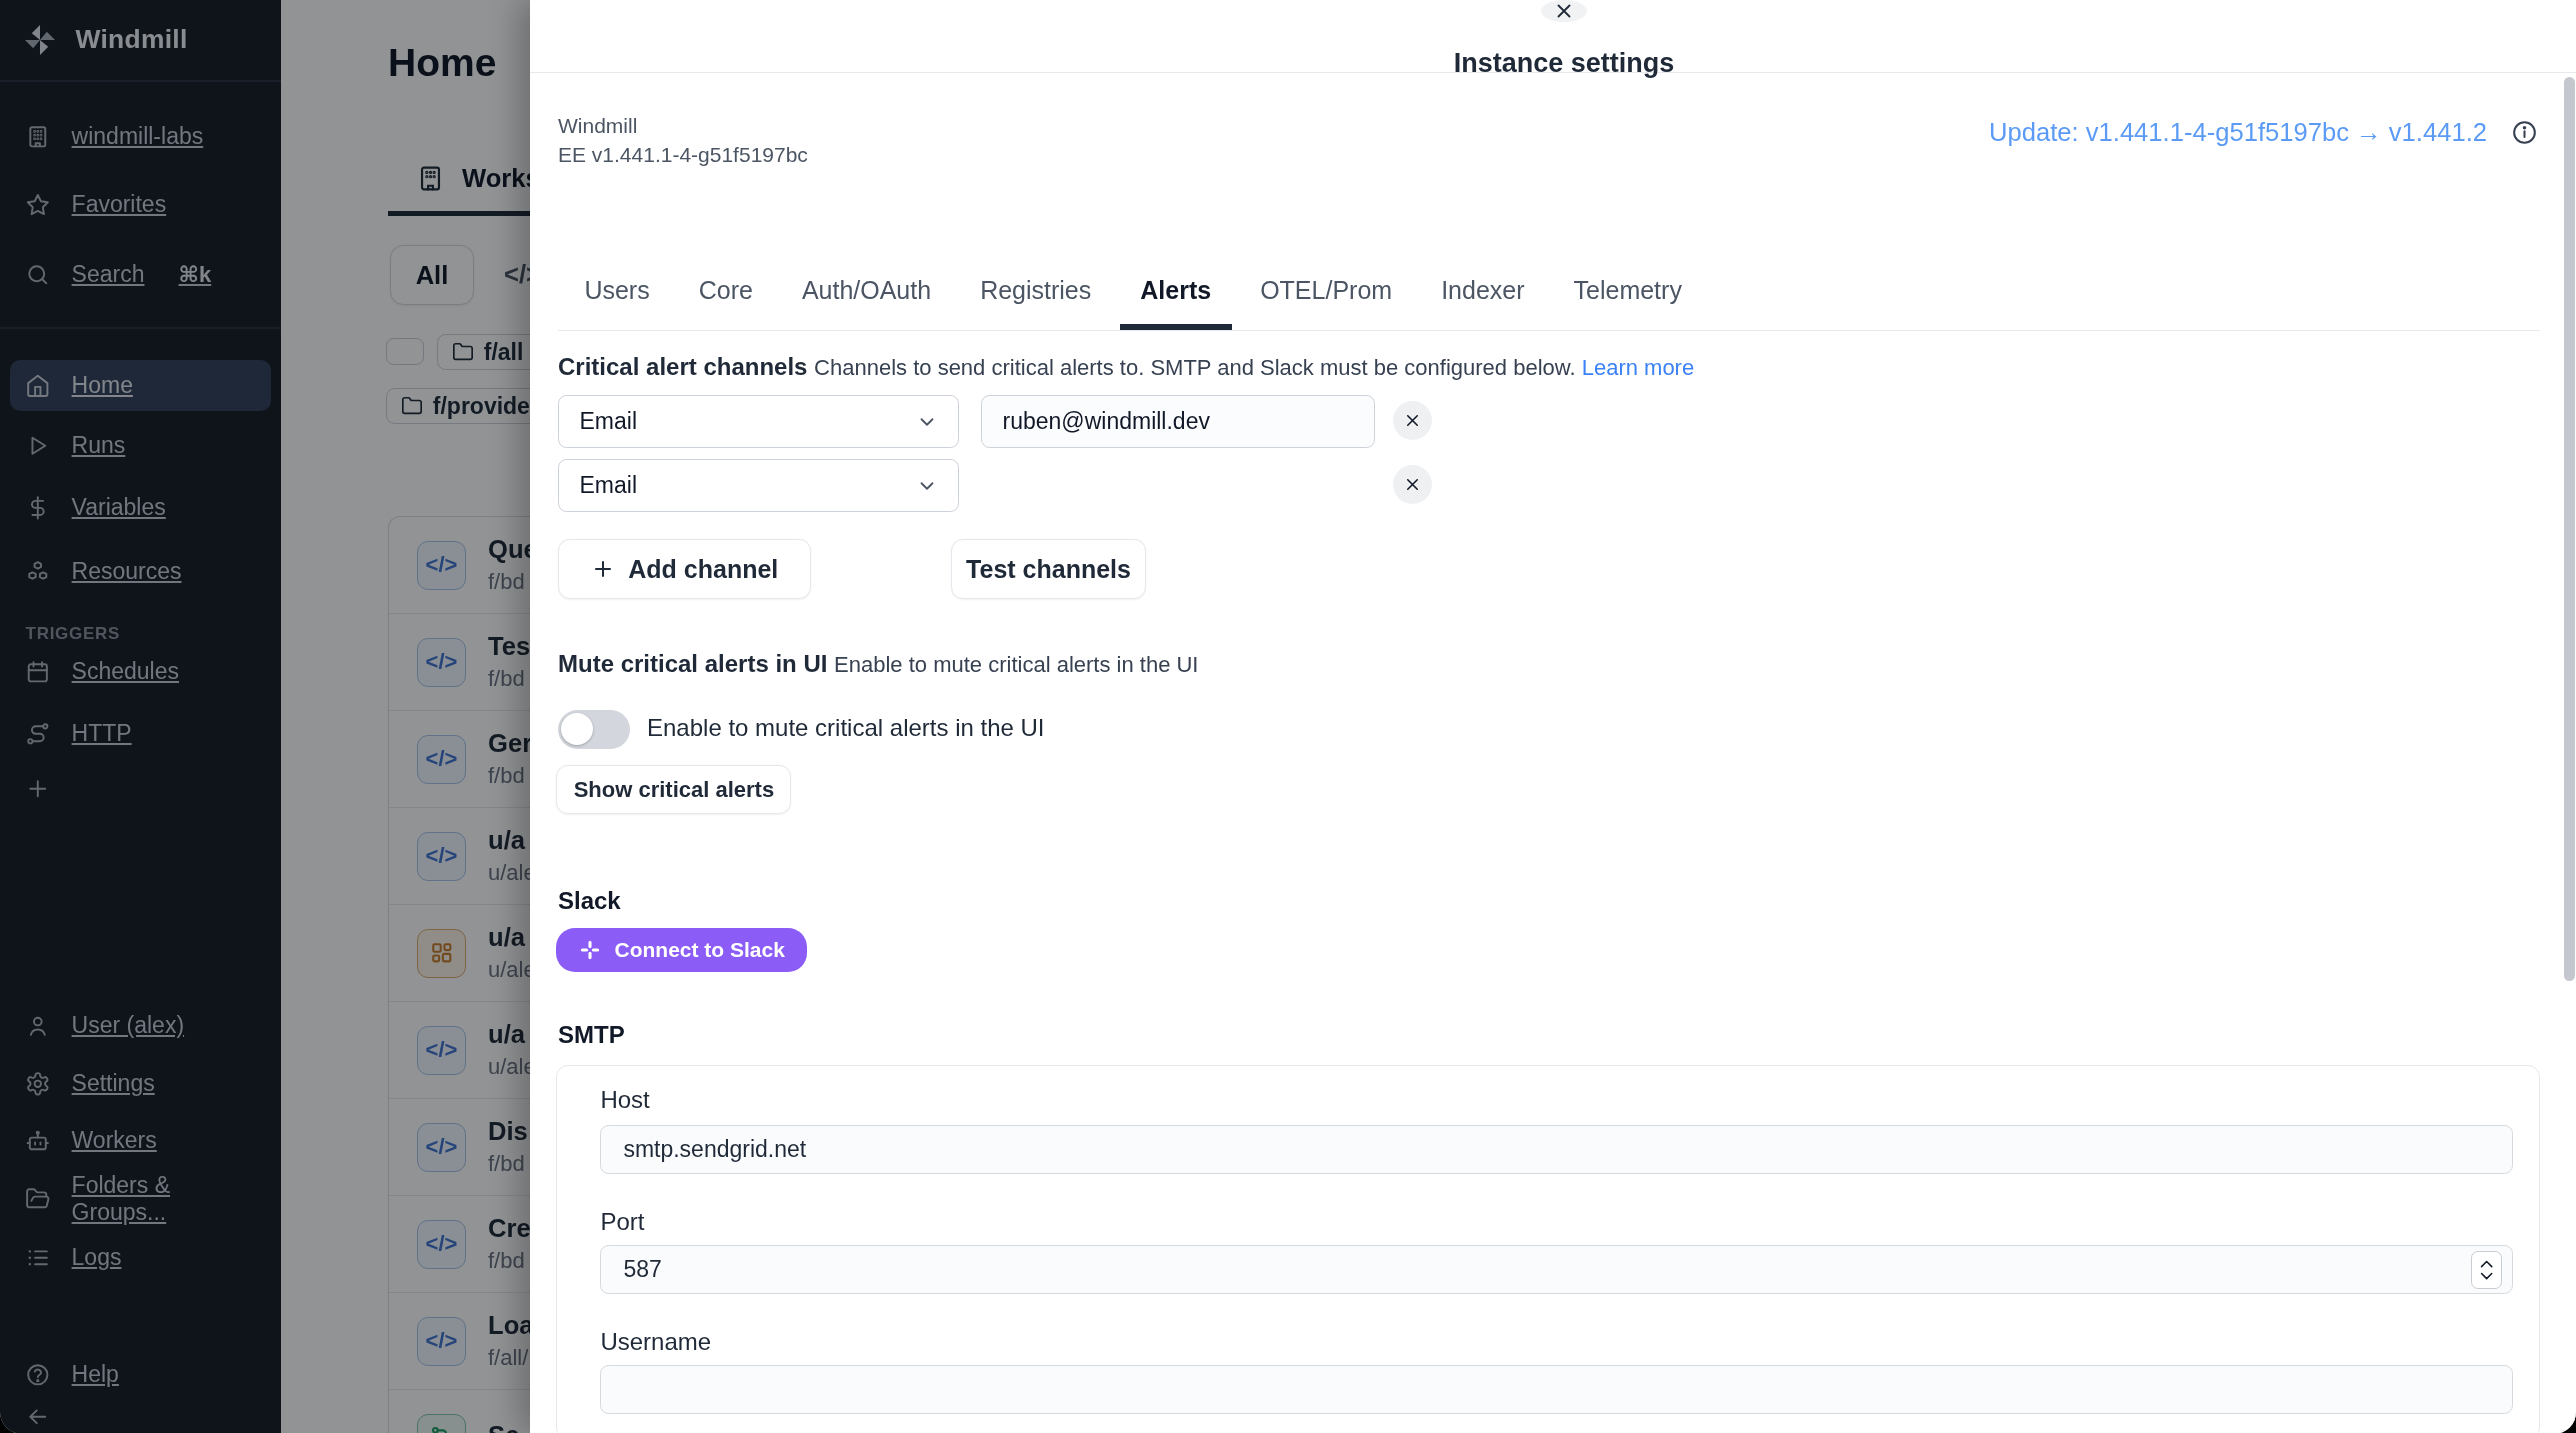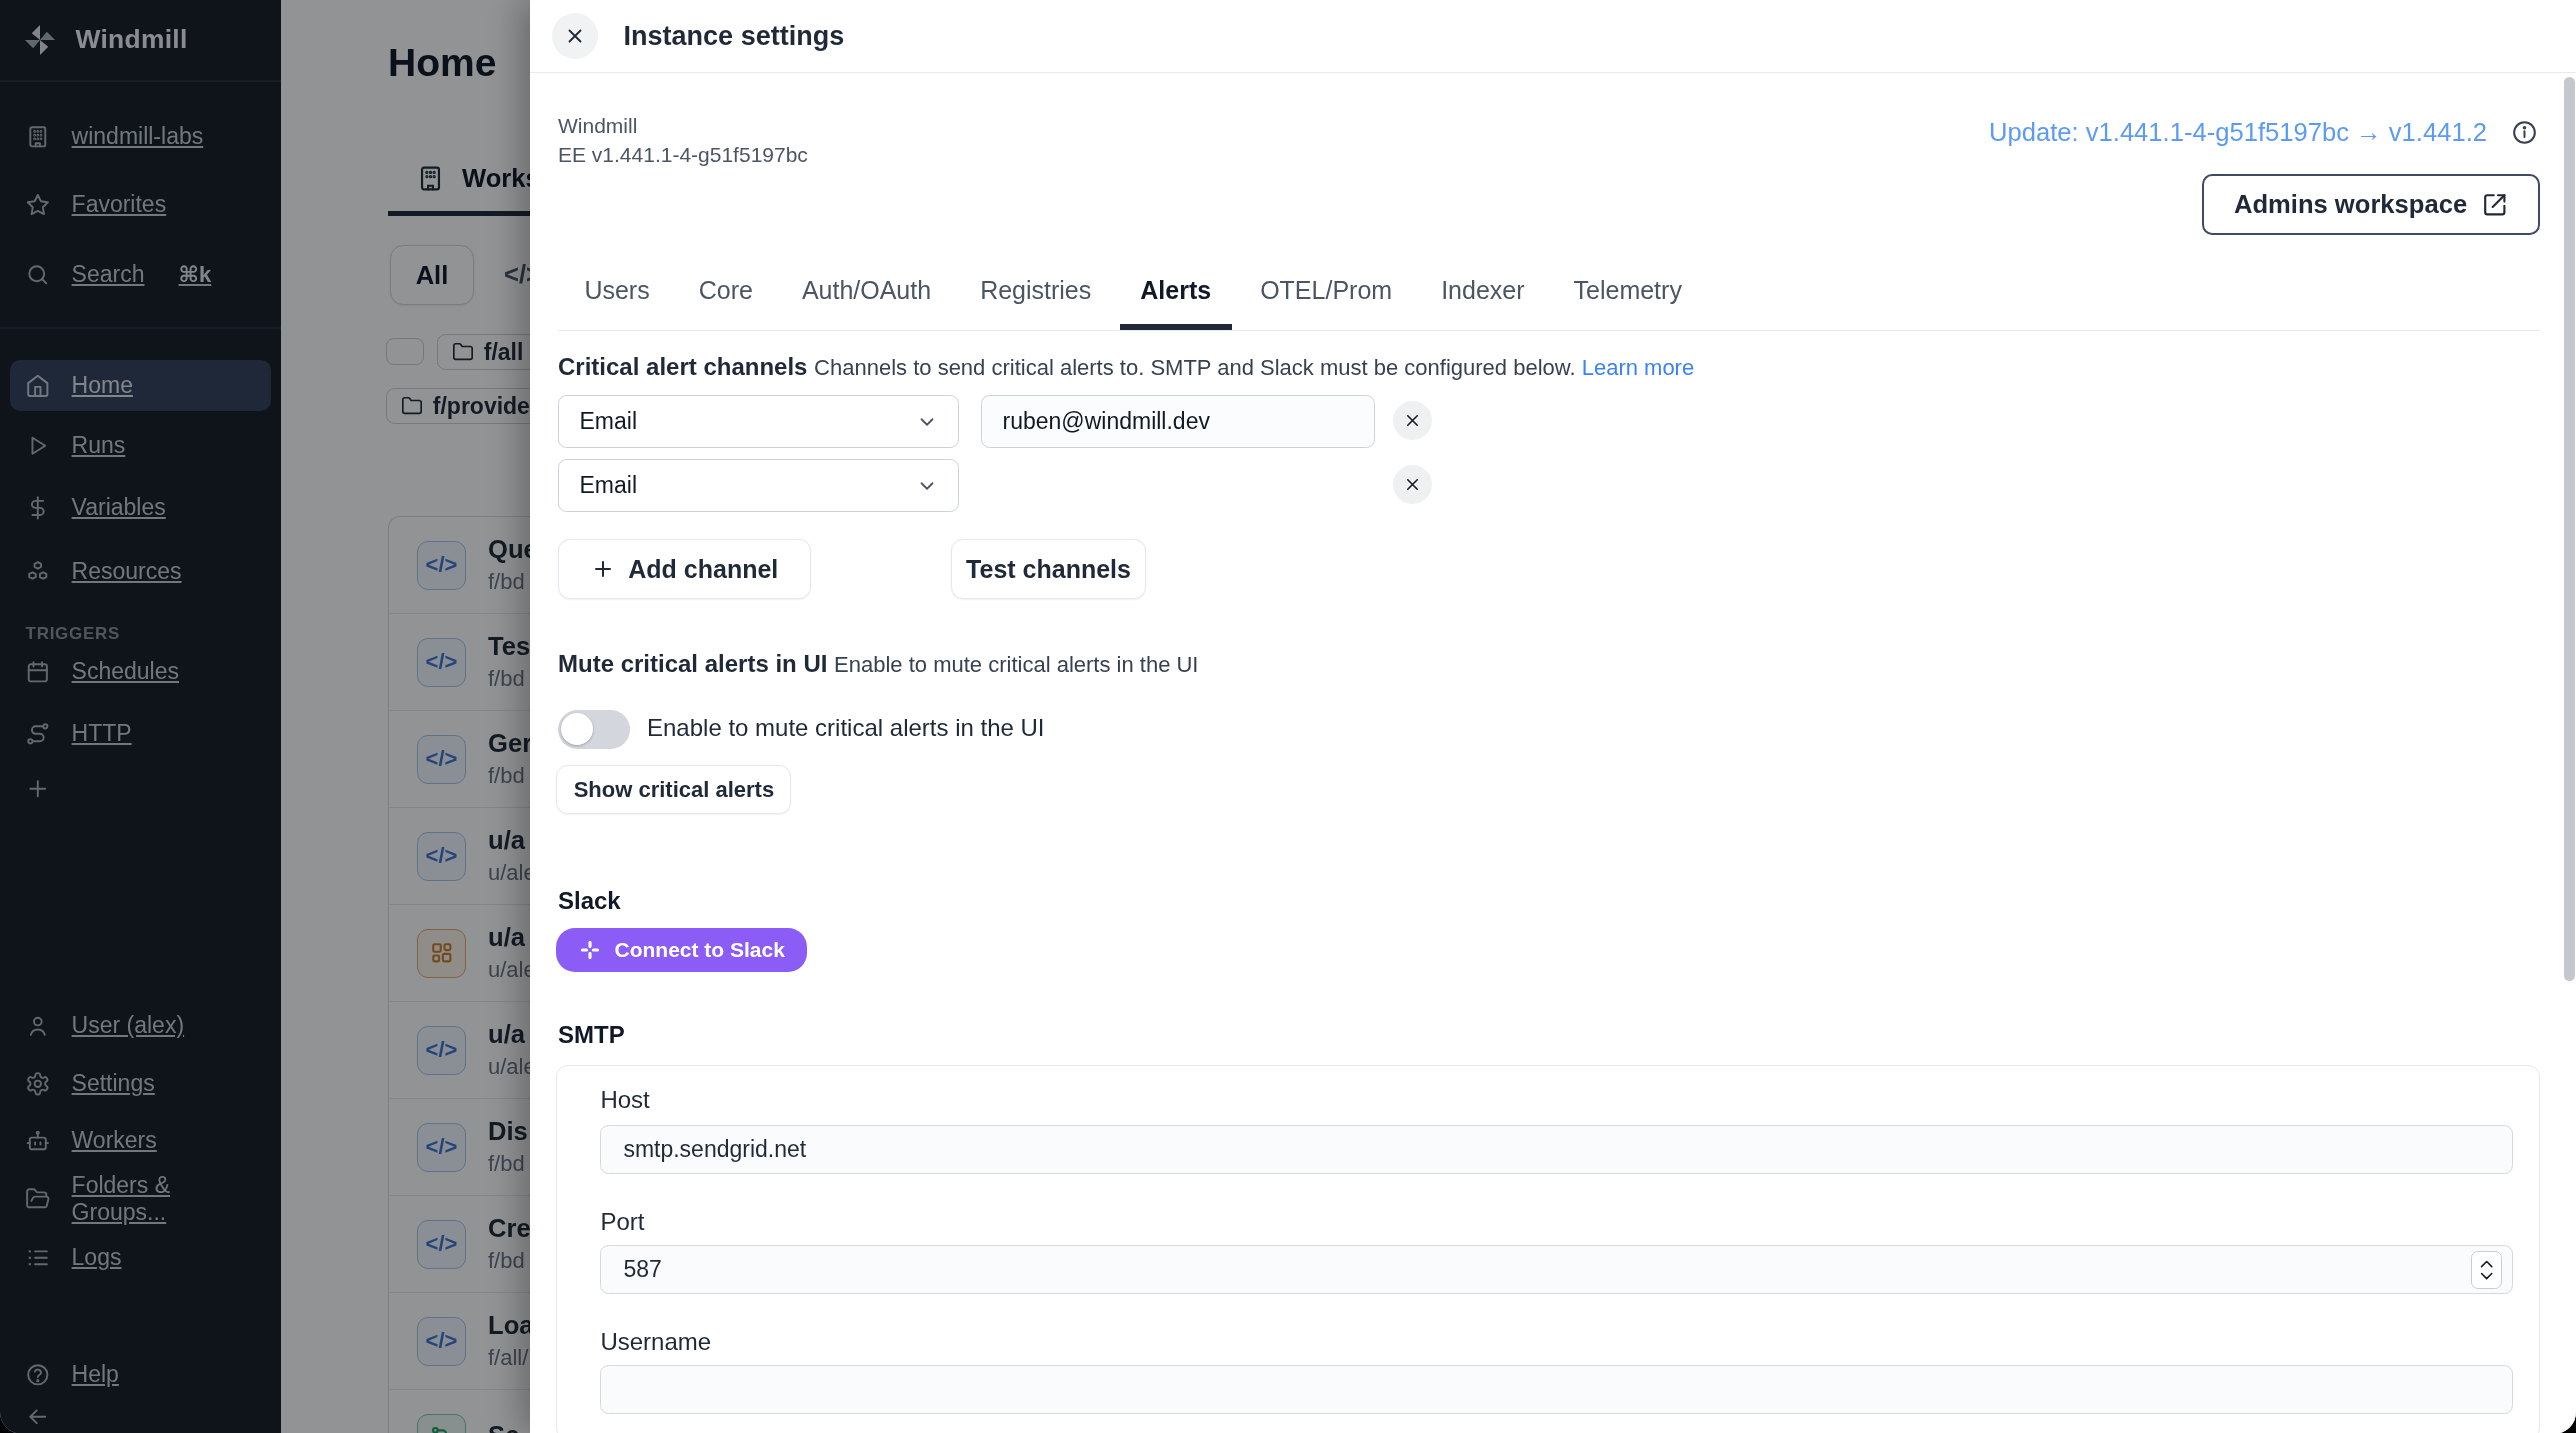--- a/index.html
+++ b/index.html
@@ -50,21 +50,21 @@
   .bg-row .s { font-size:22px; color:#6b7280; margin-top:5.1px; white-space:nowrap; }
 
   
   #overlay { position:absolute; inset:0; background:rgba(4,8,14,0.44); z-index:10; }
 
   
   #modal {
     position:absolute; left:530px; top:0; width:2046px; height:1434px; background:#fff;
     z-index:20; box-shadow:-10.2px 0 31px rgba(0,0,0,.28);
   }
-  .m-header { position:absolute; left:0; top:0; right:0; height:73px; border-bottom:1.7px solid #e7e9ec; display:flex; align-items:center; gap:25.6px; padding-left:22px; background:#fff; }
+  .m-header { position:absolute; left:0; top:0; right:0; height:73px; border-bottom:1.7px solid #e7e9ec; display:flex; align-items:center; gap:25.6px; padding-left:22px; background:#fff;flex-direction:column; }
   .close-btn { width:46px; height:46px; border-radius:50%; background:#f1f2f4; display:flex; align-items:center; justify-content:center; cursor:pointer; }
   .m-title { font-size:27px; font-weight:600; color:#1f2937; }
 
   .m-app { position:absolute; left:28px; top:114px; font-size:21px; color:#4b5563; }
   .m-ver { position:absolute; left:28px; top:143px; font-size:21px; color:#4b5563; }
   .upd-link { position:absolute; right:89px; top:118px; font-size:25.6px; font-weight:500; color:#5b9bf6; cursor:pointer; }
   .info-ic { position:absolute; right:38px; top:119px; cursor:pointer; }
   .admins-btn { position:absolute; left:1672px; top:174px; width:338px; height:61px; border:2.6px solid #3c4b68; border-radius:10.2px; background:#fff; display:flex; align-items:center; justify-content:center; gap:15.3px; font-size:25.6px; font-weight:700; color:#1f2937; cursor:pointer; }
 
   .tabs { position:absolute; left:28px; top:271px; width:1982px; height:60px; border-bottom:1.7px solid #e7e9ec; display:flex; gap:49px; padding-left:26.4px; }
@@ -454,30 +454,20 @@
 
     <div class="upd-link">Update: v1.441.1-4-g51f5197bc → v1.441.2</div>
     <div class="info-ic">
       <svg width="27" height="27" viewBox="0 0 24 24" fill="none" stroke="#374151" stroke-width="1.8" stroke-linecap="round">
           <circle cx="12" cy="12" r="9.2"></circle>
           <path d="M12 11v5"></path>
           <circle cx="12" cy="7.8" r="0.7" fill="#374151"></circle>
         </svg>
     </div>
 
-    <div class="admins-btn">
-      <span>Admins workspace</span>
-      <span>
-          <svg width="25.6" height="25.6" viewBox="0 0 24 24" fill="none" stroke="#1f2937" stroke-width="2" stroke-linecap="round" stroke-linejoin="round">
-            <path d="M15 3h6v6"></path>
-            <path d="M10 14 21 3"></path>
-            <path d="M21 13v6a2 2 0 0 1-2 2H5a2 2 0 0 1-2-2V5a2 2 0 0 1 2-2h6"></path>
-          </svg>
-        </span>
-    </div>
 
     <div class="tabs">
       <div class="tab">Users</div>
       <div class="tab">Core</div>
       <div class="tab">Auth/OAuth</div>
       <div class="tab">Registries</div>
       <div class="tab active">Alerts</div>
       <div class="tab">OTEL/Prom</div>
       <div class="tab">Indexer</div>
       <div class="tab">Telemetry</div>

